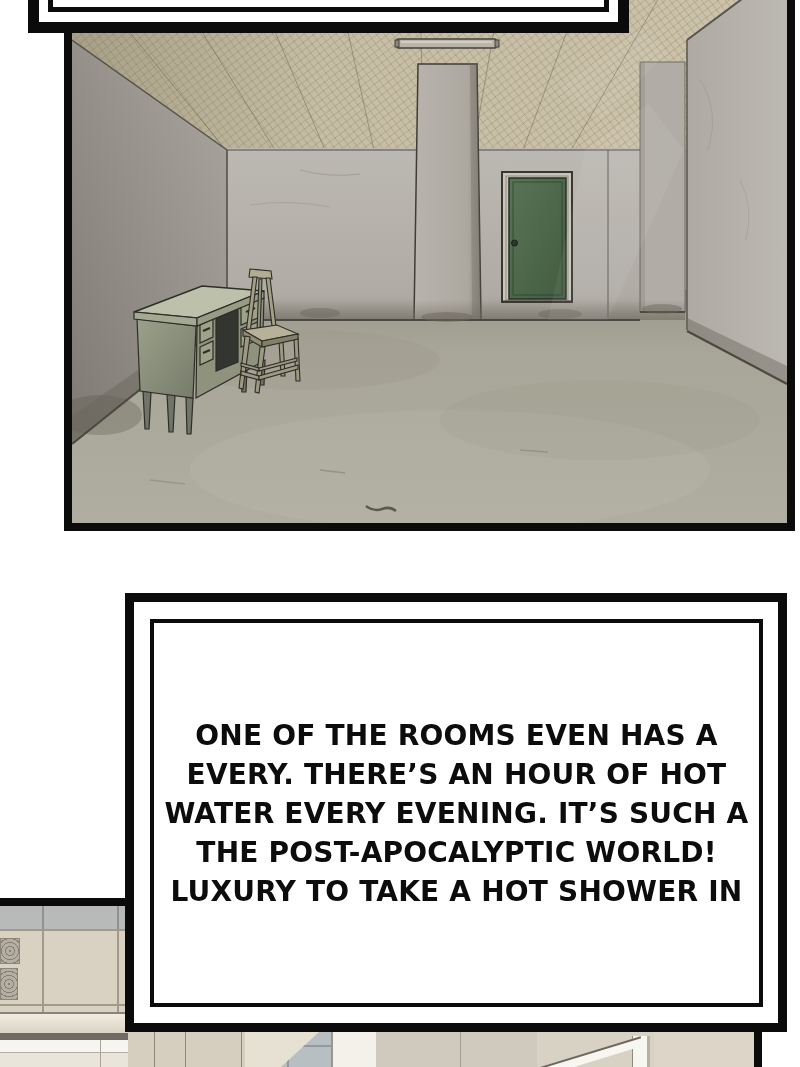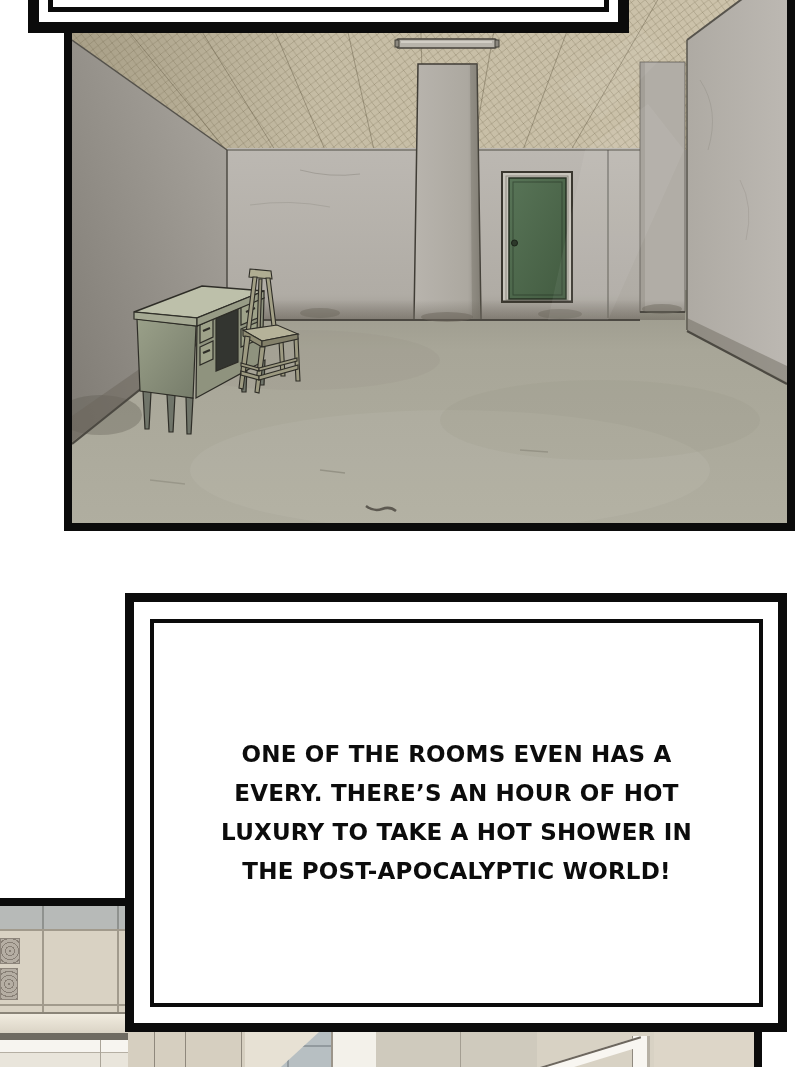--- a/index.html
+++ b/index.html
@@ -17,21 +17,21 @@
   #panel-room{left:64px;top:-12px;width:731px;height:543px;border:8px solid #0b0b0b;
            background:#b5b1ab;z-index:1;overflow:hidden;}
   #panel-room svg{display:block;width:715px;height:527px;}
 
   
   #box-mid{left:125px;top:593px;width:662px;height:439px;background:#fff;
            border:9px solid #0b0b0b;z-index:5;}
   #box-mid-inner{position:absolute;left:16px;right:15px;top:17px;bottom:16px;
            border:4px solid #0b0b0b;background:#fff;display:flex;
            align-items:center;justify-content:center;}
-  #narration{width:100%;text-align:center;font-weight:bold;font-size:23px;
+  #narration{width:100%;text-align:center;font-weight:bold;font-size:28px;
            line-height:39px;letter-spacing:.2px;color:#0c0c0c;white-space:nowrap;}
 
   
   #panel-bath{left:-8px;top:898px;width:770px;height:200px;border:8px solid #0b0b0b;
            background:#e7e1d4;z-index:1;overflow:hidden;}
   #panel-bath .in{position:absolute;}
   #bath-tiles{left:0;top:0;width:128px;height:108px;background:#d9d2c3;
            background-image:
              linear-gradient(to right, transparent 42px,#a19a8c 42px,#a19a8c 44px,transparent 44px),
              linear-gradient(to right, transparent 117px,#a19a8c 117px,#a19a8c 119px,transparent 119px),
@@ -288,19 +288,20 @@
       <div id="strip-beam"></div>
     </div>
     <div id="strip-right" class="in"></div>
   </div>
 
   <div id="box-mid" class="abs">
     <div id="box-mid-inner">
       <div id="narration">
         <div class="n-line">ONE OF THE ROOMS EVEN HAS A</div>
         <div class="n-line">EVERY. THERE’S AN HOUR OF HOT</div>
+        <div class="n-line">WATER EVERY EVENING. IT’S SUCH A</div>
+        <div class="n-line">THE POST-APOCALYPTIC WORLD!</div>
         <div class="n-line">LUXURY TO TAKE A HOT SHOWER IN</div>
-        <div class="n-line">THE POST-APOCALYPTIC WORLD!</div>
       </div>
     </div>
   </div>
 
 </div>
 
 </body></html>

